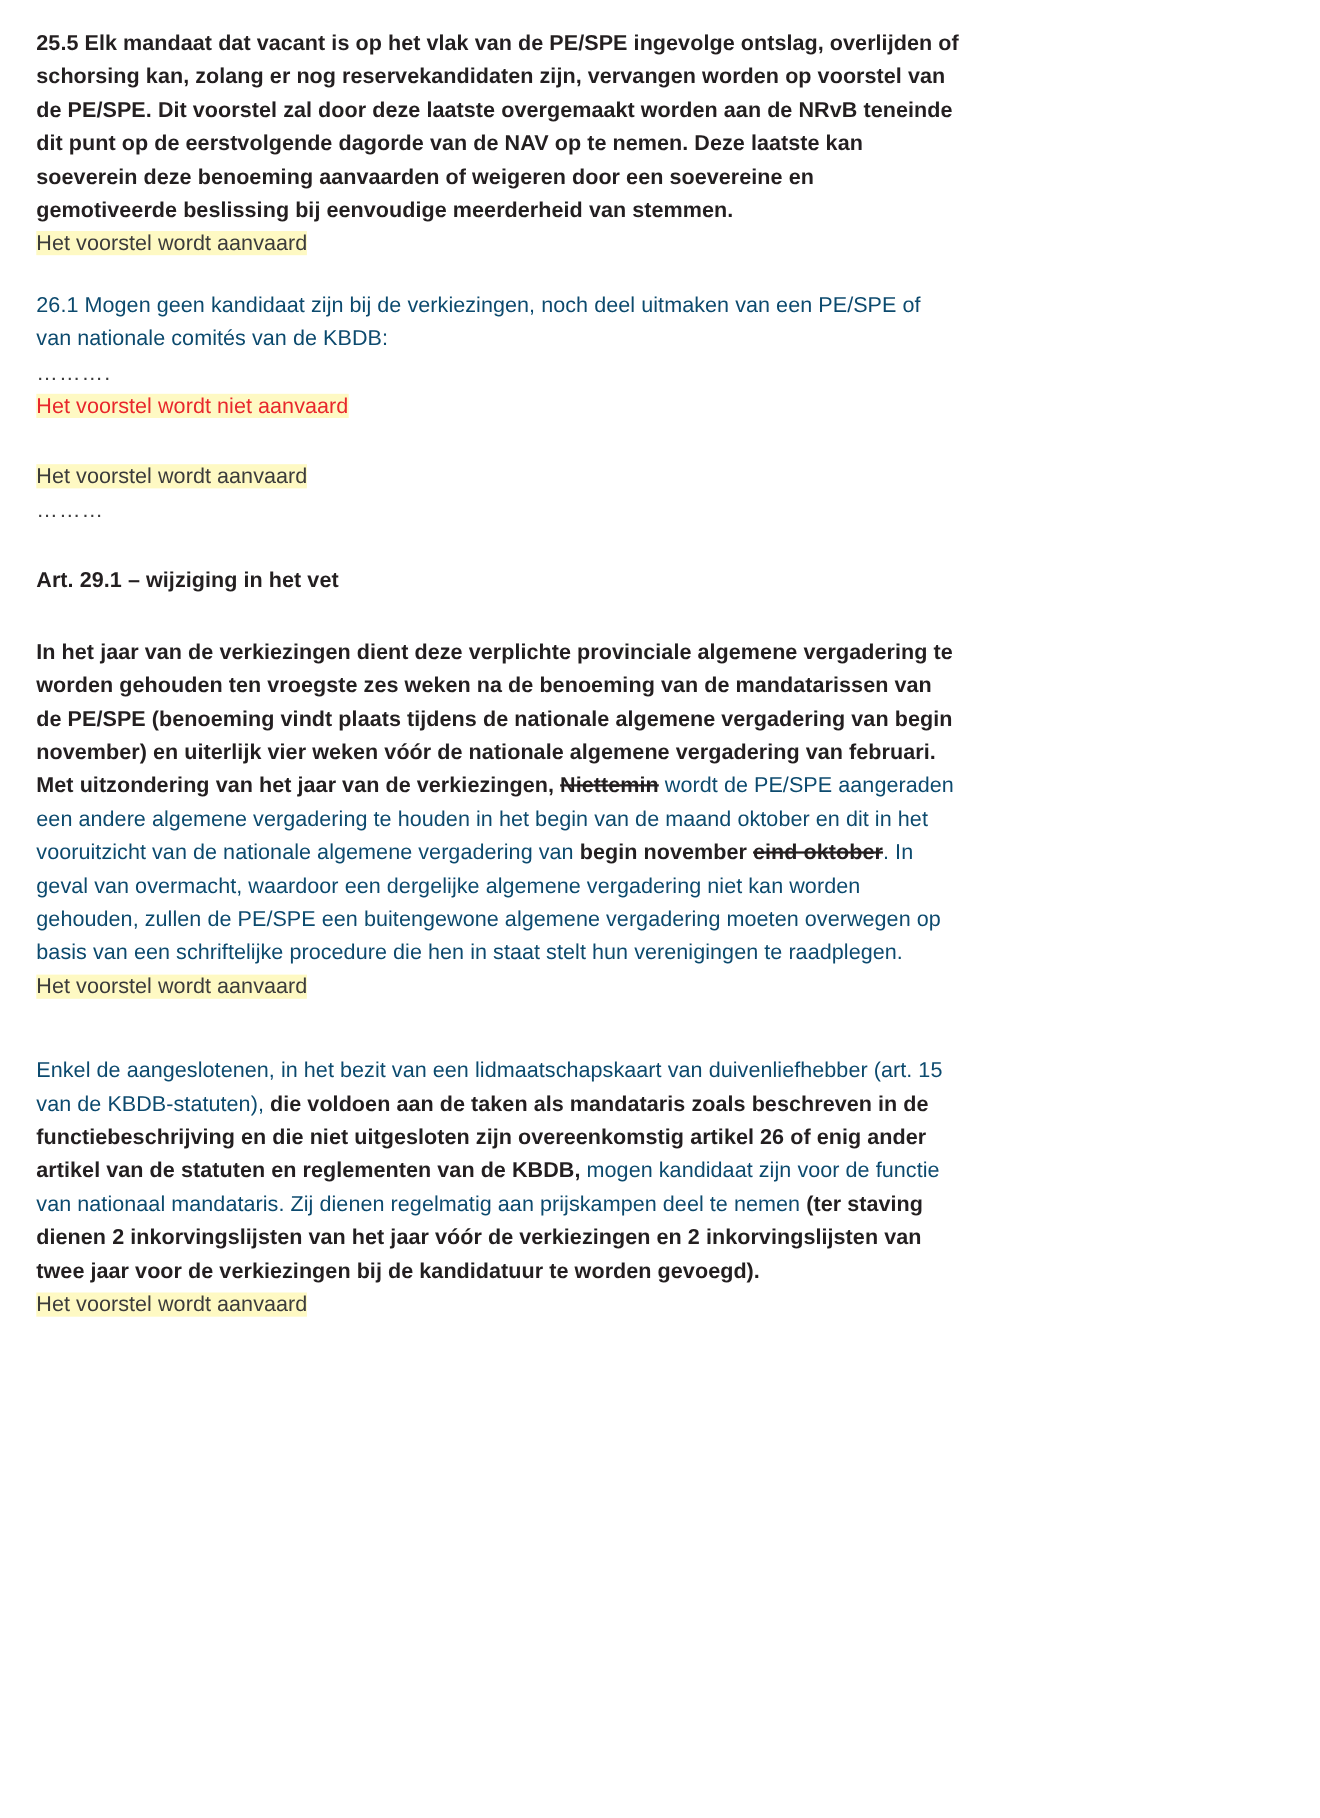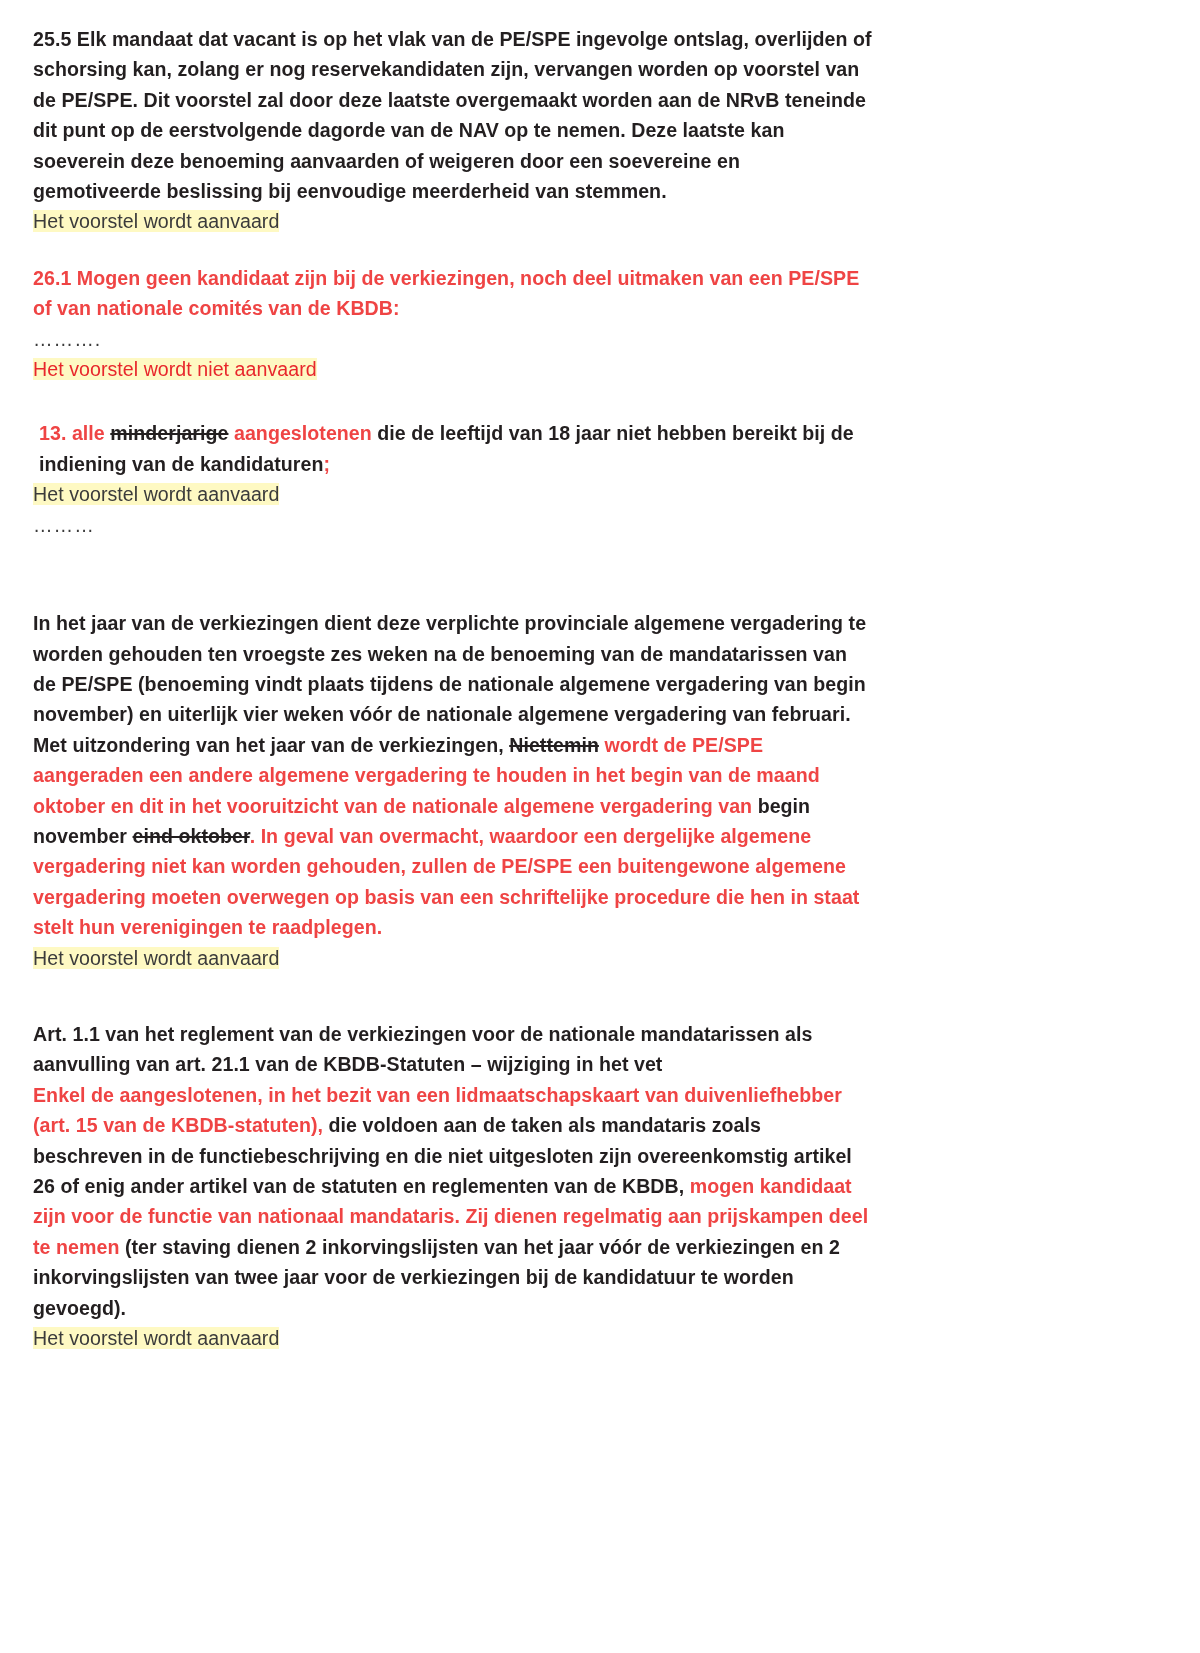--- a/index.html
+++ b/index.html
@@ -32,22 +32,22 @@
     margin: 0;
   }
   .para {
     margin: 0 0 0 0;
   }
   .bold {
     font-weight: bold;
     color: #231f20;
   }
   .reg {
-    font-weight: bold;
-    color: #ef4444;
+    font-weight: normal;
+    color: #0c4a6e;
   }
   .strike {
     text-decoration: line-through;
     text-decoration-thickness: 2px;
   }
   .strike-bold {
     font-weight: bold;
     color: #231f20;
     text-decoration: line-through;
     text-decoration-thickness: 2.5px;
@@ -85,38 +85,37 @@
 
     <div class="gap-md"></div>
 
     <p class="para reg">26.1 Mogen geen kandidaat zijn bij de verkiezingen, noch deel uitmaken van een PE/SPE of van nationale comités van de KBDB:</p>
     <p class="para dots">……….</p>
 
     <p class="para"><span class="hl red">Het voorstel wordt niet aanvaard</span></p>
 
     <div class="gap-lg"></div>
 
-    <p class="para indent-13"><span class="reg">13. alle</span><span class="reg">&nbsp;</span><span class="strike bold">minderjarige</span><span class="reg">&nbsp;</span><span class="reg">aangeslotenen</span><span class="reg">&nbsp;</span><span class="bold">die de leeftijd van 18 jaar niet hebben bereikt bij de indiening van de kandidaturen</span><span class="reg">;</span></p>
     <p class="para"><span class="hl">Het voorstel wordt aanvaard</span></p>
     <p class="para dots">………</p>
 
     <div class="gap-lg"></div>
 
+    <p class="para heading">Art. 29.1 – wijziging in het vet</p>
 
     <div class="gap-lg"></div>
 
     <p class="para bold">In het jaar van de verkiezingen dient deze verplichte provinciale algemene vergadering te worden gehouden ten vroegste zes weken na de benoeming van de mandatarissen van de PE/SPE (benoeming vindt plaats tijdens de nationale algemene vergadering van begin november) en uiterlijk vier weken vóór de nationale algemene vergadering van februari.</p>
 
     <p class="para"><span class="bold">Met uitzondering van het jaar van de verkiezingen,</span><span class="reg">&nbsp;</span><span class="strike bold">Niettemin</span><span class="reg">&nbsp;</span><span class="reg">wordt de PE/SPE aangeraden een andere algemene vergadering te houden in het begin van de maand oktober en dit in het vooruitzicht van de nationale algemene vergadering van</span><span class="reg">&nbsp;</span><span class="bold">begin november</span><span class="reg">&nbsp;</span><span class="strike bold">eind oktober</span><span class="reg">. In geval van overmacht, waardoor een dergelijke algemene vergadering niet kan worden gehouden, zullen de PE/SPE een buitengewone algemene vergadering moeten overwegen op basis van een schriftelijke procedure die hen in staat stelt hun verenigingen te raadplegen.</span></p>
 
     <p class="para"><span class="hl">Het voorstel wordt aanvaard</span></p>
 
     <div class="gap-xl"></div>
 
-    <p class="para heading">Art. 1.1 van het reglement van de verkiezingen voor de nationale mandatarissen als aanvulling van art. 21.1 van de KBDB-Statuten – wijziging in het vet</p>
 
     <p class="para"><span class="reg">Enkel de aangeslotenen, in het bezit van een lidmaatschapskaart van duivenliefhebber (art. 15 van de KBDB-statuten),</span><span class="reg">&nbsp;</span><span class="bold">die voldoen aan de taken als mandataris zoals beschreven in de functiebeschrijving en die niet uitgesloten zijn overeenkomstig artikel 26 of enig ander artikel van de statuten en reglementen van de KBDB,</span><span class="reg">&nbsp;</span><span class="reg">mogen kandidaat zijn voor de functie van nationaal mandataris. Zij dienen regelmatig aan prijskampen deel te nemen</span><span class="reg">&nbsp;</span><span class="bold">(ter staving dienen 2 inkorvingslijsten van het jaar vóór de verkiezingen en 2 inkorvingslijsten van twee jaar voor de verkiezingen bij de kandidatuur te worden gevoegd).</span></p>
 
     <p class="para"><span class="hl">Het voorstel wordt aanvaard</span></p>
 
     <div class="gap-xl"></div>
 
 
   </div>
 </div>

